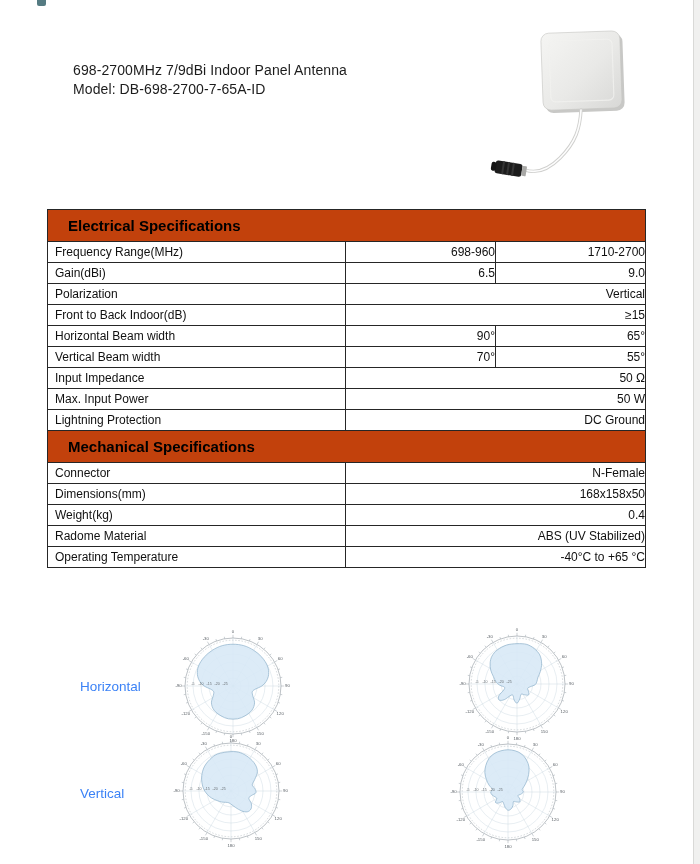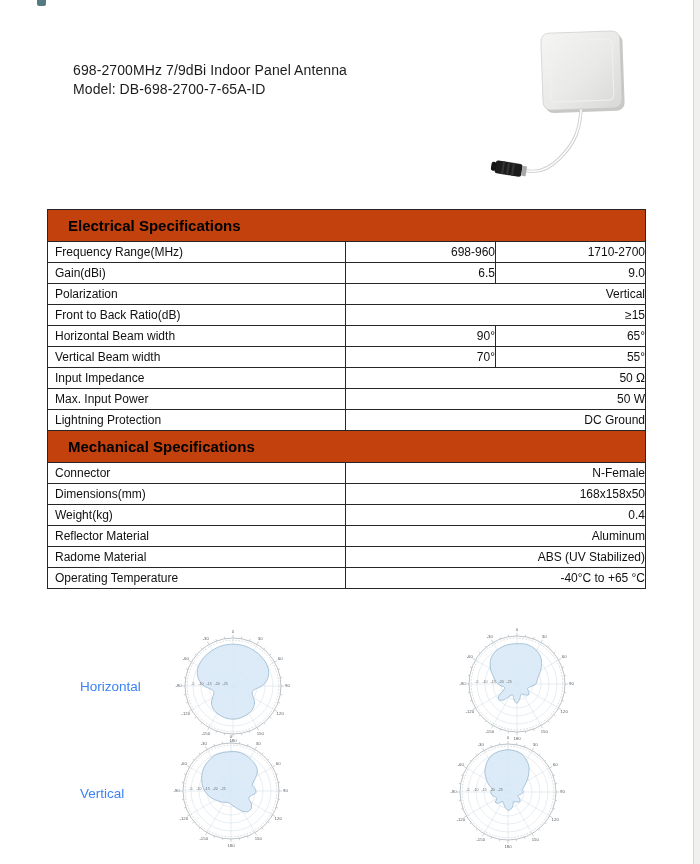--- a/index.html
+++ b/index.html
@@ -88,21 +88,21 @@
         <tr>
           <td class="label">Gain(dBi)</td>
           <td class="val">6.5</td>
           <td class="val">9.0</td>
         </tr>
         <tr>
           <td class="label">Polarization</td>
           <td class="val" colspan="2">Vertical</td>
         </tr>
         <tr>
-          <td class="label">Front to Back Ratio(dB)</td>
+          <td class="label">Front to Back Indoor(dB)</td>
           <td class="val" colspan="2">≥15</td>
         </tr>
         <tr>
           <td class="label">Horizontal Beam width</td>
           <td class="val">90°</td>
           <td class="val">65°</td>
         </tr>
         <tr>
           <td class="label">Vertical Beam width</td>
           <td class="val">70°</td>
@@ -127,24 +127,20 @@
           <td class="label">Connector</td>
           <td class="val" colspan="2">N-Female</td>
         </tr>
         <tr>
           <td class="label">Dimensions(mm)</td>
           <td class="val" colspan="2">168x158x50</td>
         </tr>
         <tr>
           <td class="label">Weight(kg)</td>
           <td class="val" colspan="2">0.4</td>
-        </tr>
-        <tr>
-          <td class="label">Reflector Material</td>
-          <td class="val" colspan="2">Aluminum</td>
         </tr>
         <tr>
           <td class="label">Radome Material</td>
           <td class="val" colspan="2">ABS (UV Stabilized)</td>
         </tr>
         <tr>
           <td class="label">Operating Temperature</td>
           <td class="val" colspan="2">-40°C to +65 °C</td>
         </tr>
       </tbody>

